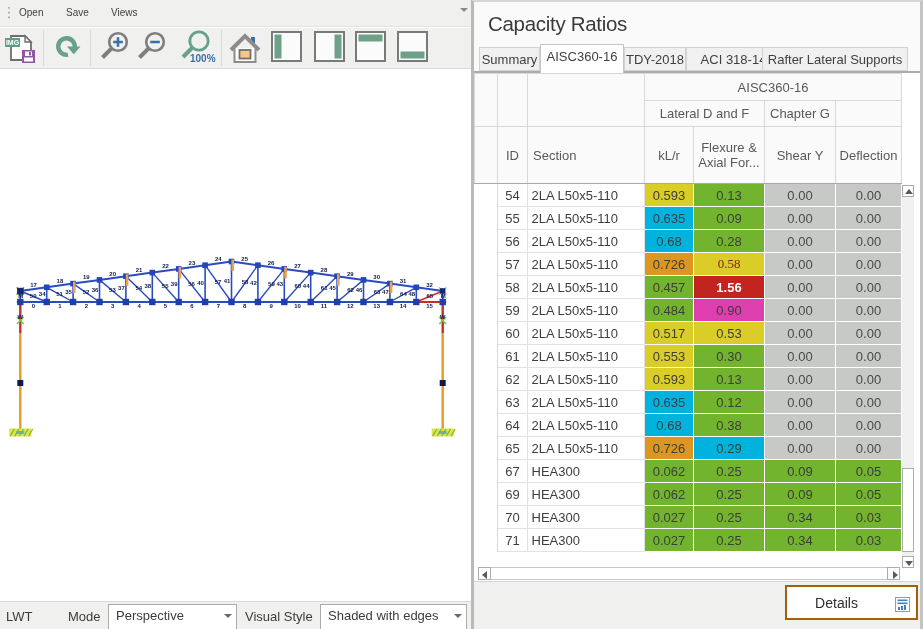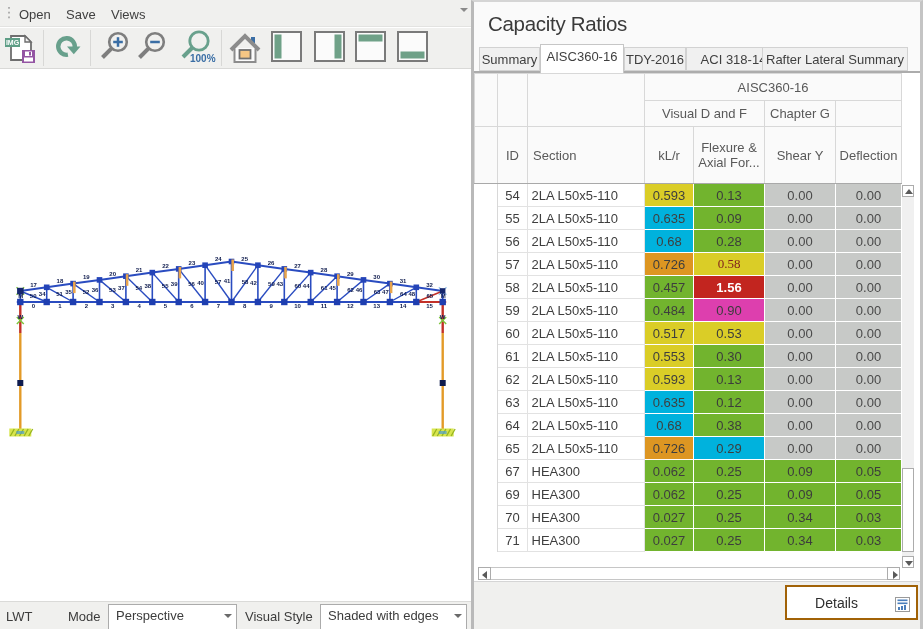--- a/index.html
+++ b/index.html
@@ -1,19 +1,19 @@
 <!DOCTYPE html>
 <html><head><meta charset="utf-8"><style>
 * { margin:0; padding:0; box-sizing:border-box; }
 html,body { width:923px; height:629px; font-family:"Liberation Sans", sans-serif; background:#FFFFFF; overflow:hidden; position:relative; }
 .abs { position:absolute; }
 
 
 #menubar { position:absolute; left:0; top:0; width:471px; height:27px; background:#F0F0EE; border-bottom:1px solid #E3E3E1; }
-#menubar .mi { position:absolute; top:7px; font-size:13px; color:#404040; }
+#menubar .mi { position:absolute; top:7px; font-size:10px; color:#404040; }
 #toolbar { position:absolute; left:0; top:28px; width:471px; height:41px; background:#F0F0EE; border-bottom:1px solid #D9D9D7; }
 .tsep { position:absolute; top:2px; height:36px; width:1px; background:#D8D8D6; }
 #canvas { position:absolute; left:0; top:69px; width:471px; height:532px; background:#FFFFFF; }
 #title { position:absolute; left:29px; top:75px; width:445px; font-size:28px; line-height:37px; font-weight:bold; color:#3F43C6; letter-spacing:-0.35px; }
 #statusbar { position:absolute; left:0; top:601px; width:471px; height:28px; background:#F0F0EE; border-top:1px solid #DADAD8; font-size:13px; color:#3C3C3C; }
 .combo { position:absolute; top:2px; height:30px; background:#FFFFFF; border:1px solid #ABABAB; font-size:13px; color:#3C3C3C; line-height:21px; padding-left:7px; }
 .combo .arr { position:absolute; right:4px; top:9px; width:0; height:0; border-left:4px solid transparent; border-right:4px solid transparent; border-top:4px solid #6A6A6A; }
 
 
 #rpanel { position:absolute; left:471px; top:0px; width:452px; height:629px; background:#FAFAFA; border-left:3px solid #B9B9B9; border-top:2px solid #D5D5D5; border-right:3px solid #C4C4C4; }
@@ -306,44 +306,44 @@
   <div style="position:absolute;left:68px;top:7px">Mode</div>
   <div class="combo" style="left:108px;width:129px;">Perspective<div class="arr"></div></div>
   <div style="position:absolute;left:245px;top:7px">Visual Style</div>
   <div class="combo" style="left:320px;width:147px;">Shaded with edges<div class="arr"></div></div>
 </div>
 
 <div id="rpanel">
   <div id="rtitle">Capacity Ratios</div>
   <div class="tab" style="left:5px;width:61px;">Summary</div>
   <div class="tab active" style="left:66px;width:84px;">AISC360-16</div>
-  <div class="tab" style="left:150px;width:62px;">TDY-2016</div>
+  <div class="tab" style="left:150px;width:62px;">TDY-2018</div>
   <div class="tab" style="left:212px;width:95px;">ACI 318-14</div>
-  <div class="tab" style="left:288px;width:146px;">Rafter Lateral Summary</div>
+  <div class="tab" style="left:288px;width:146px;">Rafter Lateral Supports</div>
 
   <div id="tblwrap">
     <table>
       <colgroup>
         <col style="width:23px">
           <col style="width:30px">
           <col style="width:117px">
         <col style="width:49px">
           <col style="width:71px">
           <col style="width:71px">
           <col style="width:66px">
       </colgroup>
       <thead>
         <tr style="height:27px">
           <th rowspan="2"></th>
             <th rowspan="2"></th>
             <th rowspan="2"></th>
           <th colspan="4">AISC360-16</th>
         </tr>
         <tr style="height:26px">
-          <th colspan="2">Visual D and F</th>
+          <th colspan="2">Lateral D and F</th>
           <th>Chapter G</th>
           <th></th>
         </tr>
         <tr style="height:57px">
           <th></th>
             <th>ID</th>
             <th style="text-align:left;padding-left:5px">Section</th>
           <th>kL/r</th>
             <th>Flexure &amp;<br>Axial For...</th>
             <th>Shear Y</th>

